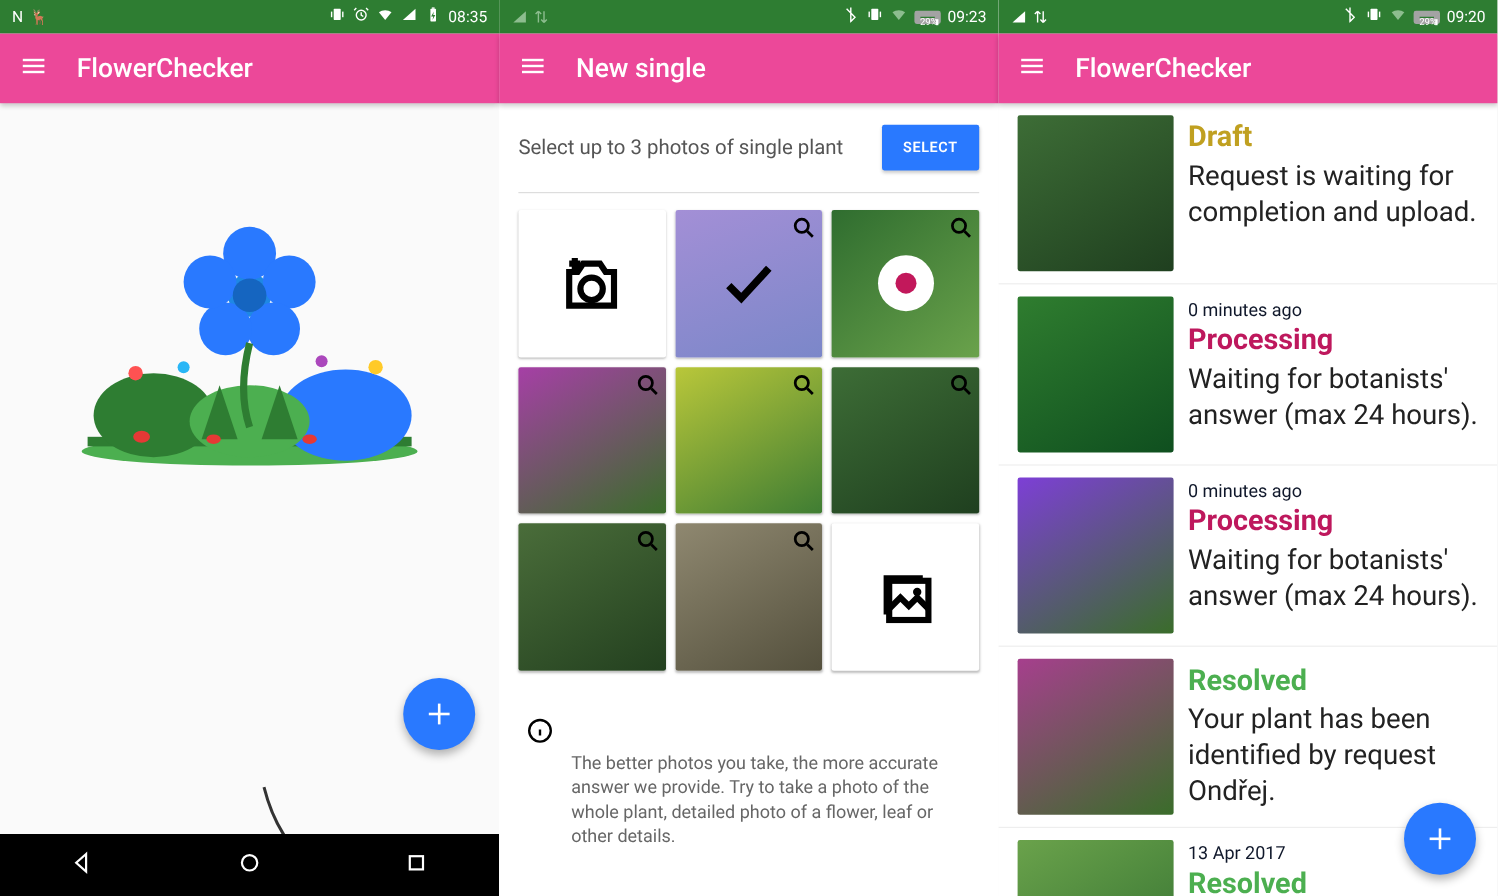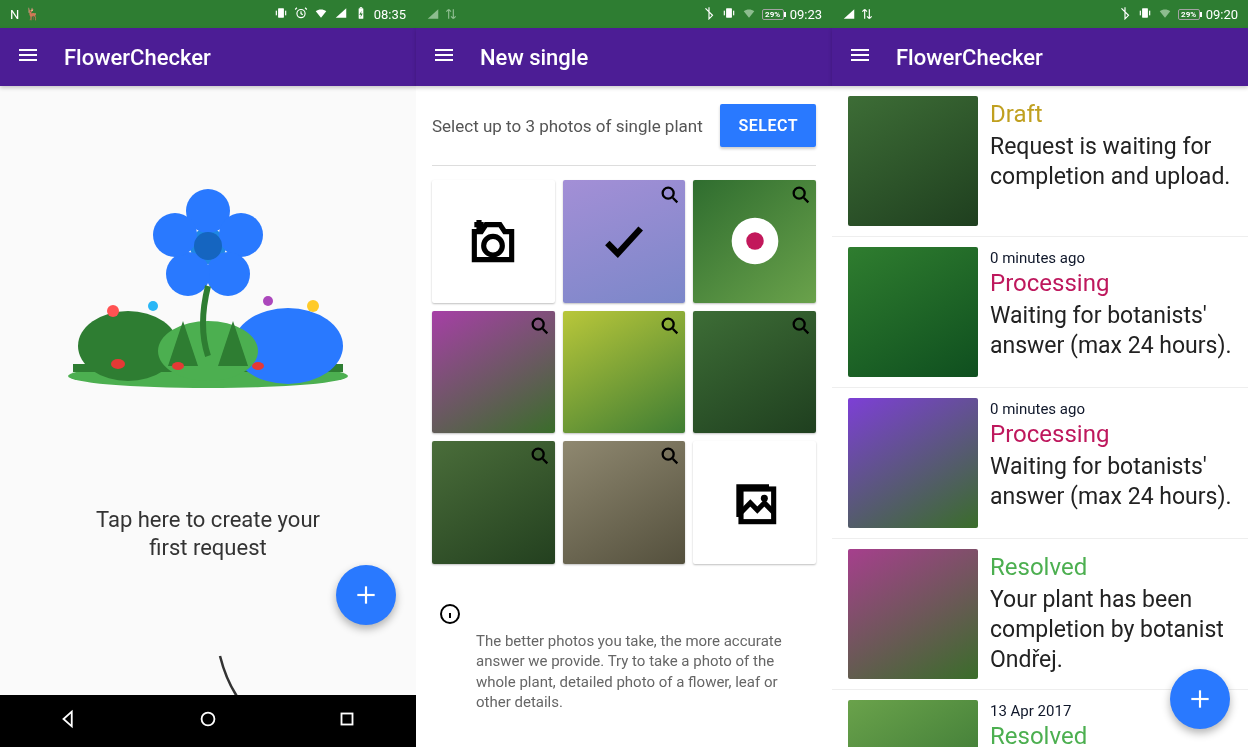--- a/index.html
+++ b/index.html
@@ -28,26 +28,26 @@
     align-items: center;
     justify-content: flex-end;
     padding: 0 10px;
     font-size: 13px;
     gap: 6px;
   }
   .statusbar.left-icons { justify-content: space-between; }
   .statusbar .left { display:flex; align-items:center; gap:6px; }
   .statusbar .right { display:flex; align-items:center; gap:6px; }
   .statusbar svg { width:14px; height:14px; }
-  .batt { border:1px solid #a3a3a3; border-radius:2px; width:22px; height:11px; position:relative;font-weight:bold;}
+  .batt { border:5px solid #a3a3a3; border-radius:2px; width:22px; height:11px; position:relative;}
   .batt::after { content:""; position:absolute; right:-3px; top:2px; width:2px; height:5px; background:#fff;}
   .batt-inner { font-size:8px; text-align:center; line-height:9px; color:#fff;}
   .appbar {
     height: 58px;
-    background: #4c1d95;
+    background: #ec4899;
     color: #fff;
     display: flex;
     align-items: center;
     padding: 0 16px;
     gap: 24px;
     box-shadow: 0 2px 4px rgba(0,0,0,.2);
     z-index:2;
   }
   .hamburger svg { width:24px; height:24px; }
   .appbar-title { font-size: 22px; font-weight:500;}
@@ -63,21 +63,21 @@
   }
   .fab.s1 { right:20px; bottom:70px; }
   .navbar {
     height:52px; background:#000; color:#fff;
     display:flex; align-items:center; justify-content:space-around;
   }
   .navbar svg { width:22px; height:22px; }
   
   .s2-row1 { display:flex; align-items:center; justify-content:space-between; padding:18px 16px;}
   .s2-prompt { font-size:17px; color:#555;}
-  .select-btn { background:#2979ff; color:#fff; font-weight:600; letter-spacing:.5px; padding:12px 18px; font-size:16px; border-radius:2px; box-shadow:0 2px 3px rgba(0,0,0,.2);}
+  .select-btn { background:#2979ff; color:#fff; font-weight:600; letter-spacing:.5px; padding:12px 18px; font-size:12px; border-radius:2px; box-shadow:0 2px 3px rgba(0,0,0,.2);}
   .divider { height:1px; background:#ddd; margin:0 16px;}
   .grid { display:grid; grid-template-columns:repeat(3,1fr); gap:8px; padding:14px 16px;}
   .tile { aspect-ratio:1/1; background:#eee; border-radius:2px; position:relative; display:flex; align-items:center; justify-content:center; box-shadow:0 1px 2px rgba(0,0,0,.25);}
   .tile.camera { background:#fff;}
   .tile.gallery { background:#fff;}
   .tile .check { position:absolute; inset:0; display:flex; align-items:center; justify-content:center;}
   .tile .zoom { position:absolute; top:4px; right:4px; width:22px; height:22px; }
   .tile .zoom svg { width:22px; height:22px;}
   .info-row { display:flex; gap:14px; padding:18px 22px 10px 22px; align-items:flex-start;}
   .info-icon { flex-shrink:0; margin-top:6px;}
@@ -93,21 +93,21 @@
   .bg-leaves { background:linear-gradient(150deg,#2f7d2f,#0f4f1f);}
   .bg-succulent { background:linear-gradient(150deg,#6aa24b,#2f6d2f);}
   .bg-kalanchoe { background:linear-gradient(150deg,#a63f8d,#3a6d2a);}
   .bg-hyacinth { background:linear-gradient(150deg,#7d3fd6,#3a6d2a);}
   
   .list { overflow:hidden;}
   .req-item { display:flex; gap:12px; padding:10px 16px; border-bottom:1px solid #eee; align-items:flex-start;}
   .thumb { width:130px; height:130px; flex-shrink:0; border-radius:2px;}
   .req-body { flex:1; padding-top:2px;}
   .req-time { font-size:15px; color:#0f172a;}
-  .req-status { font-size:24px; font-weight:400; margin:2px 0 4px;}
+  .req-status { font-size:24px; font-weight:700; margin:2px 0 4px;}
   .st-draft { color:#c0a020; }
   .st-processing { color:#be185d; }
   .st-resolved { color:#4caf50; }
   .req-desc { font-size:23px; color:#222; line-height:1.3;}
   .fab.s3 { right:18px; bottom:18px; }
 </style>
 </head>
 <body>
 
 <div class="phone">
@@ -194,24 +194,20 @@
         <circle cx="210" cy="145" r="5" fill="#ab47bc"></circle>
         <circle cx="95" cy="150" r="5" fill="#29b6f6"></circle>
 
         <g fill="#e53935">
             <ellipse cx="60" cy="208" rx="7" ry="5"></ellipse>
             <ellipse cx="120" cy="210" rx="6" ry="4"></ellipse>
             <ellipse cx="200" cy="210" rx="6" ry="4"></ellipse>
           </g>
       </svg>
     </div>
-    <div class="s1-tap">
-      <div>Tap here to create your</div>
-      <div>first request</div>
-    </div>
     <svg class="s1-arrow" viewBox="0 0 140 120">
       <path d="M10 10 Q 30 90 115 100" stroke="#333" stroke-width="2.5" fill="none"></path>
       <path d="M115 100 l-10 -8 M115 100 l-12 6" stroke="#333" stroke-width="2.5" fill="none"></path>
     </svg>
     <div class="fab s1">
       <svg width="26" height="26" viewBox="0 0 24 24" fill="#fff">
           <rect x="11" y="4" width="2" height="16"></rect>
           <rect x="4" y="11" width="16" height="2"></rect>
         </svg>
     </div>
@@ -416,21 +412,21 @@
         <div class="req-body">
           <div class="req-time">0 minutes ago</div>
           <div class="req-status st-processing">Processing</div>
           <div class="req-desc">Waiting for botanists' answer (max 24 hours).</div>
         </div>
       </div>
       <div class="req-item">
         <div class="thumb bg-kalanchoe"></div>
         <div class="req-body">
           <div class="req-status st-resolved">Resolved</div>
-          <div class="req-desc">Your plant has been completion by botanist Ondřej.</div>
+          <div class="req-desc">Your plant has been identified by request Ondřej.</div>
         </div>
       </div>
       <div class="req-item">
         <div class="thumb bg-succulent"></div>
         <div class="req-body">
           <div class="req-time">13 Apr 2017</div>
           <div class="req-status st-resolved">Resolved</div>
           <div class="req-desc"></div>
         </div>
       </div>

